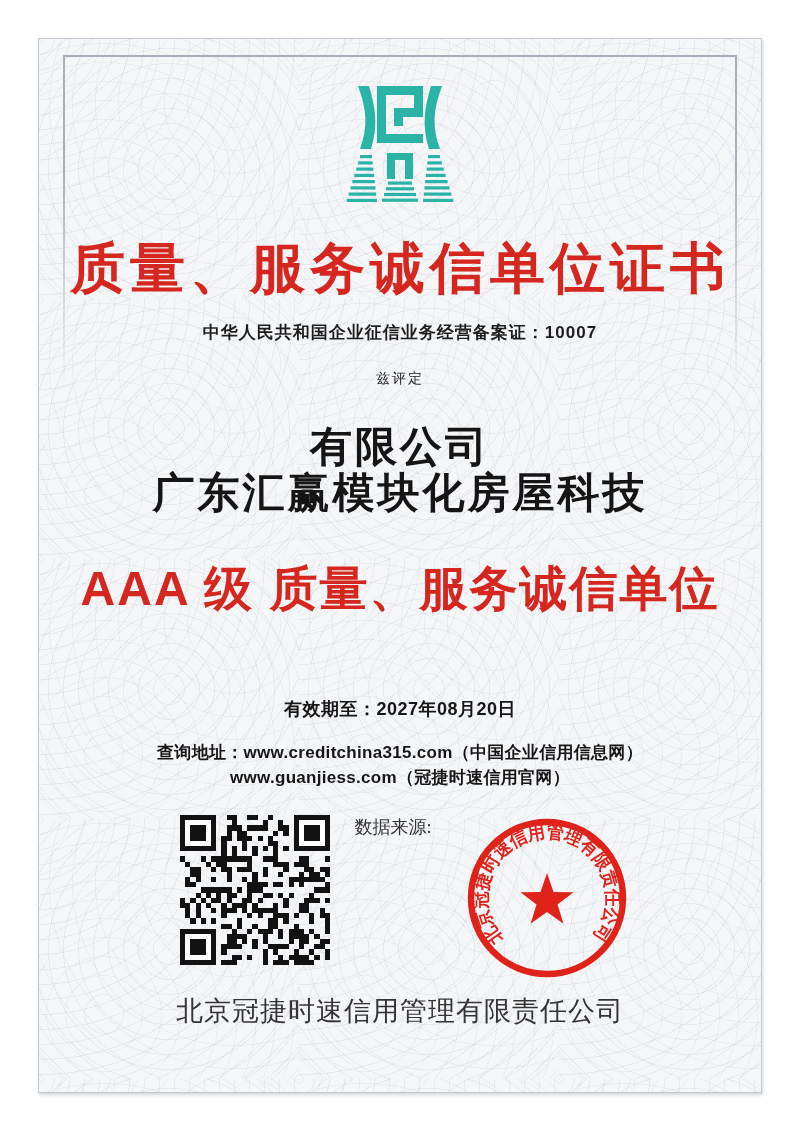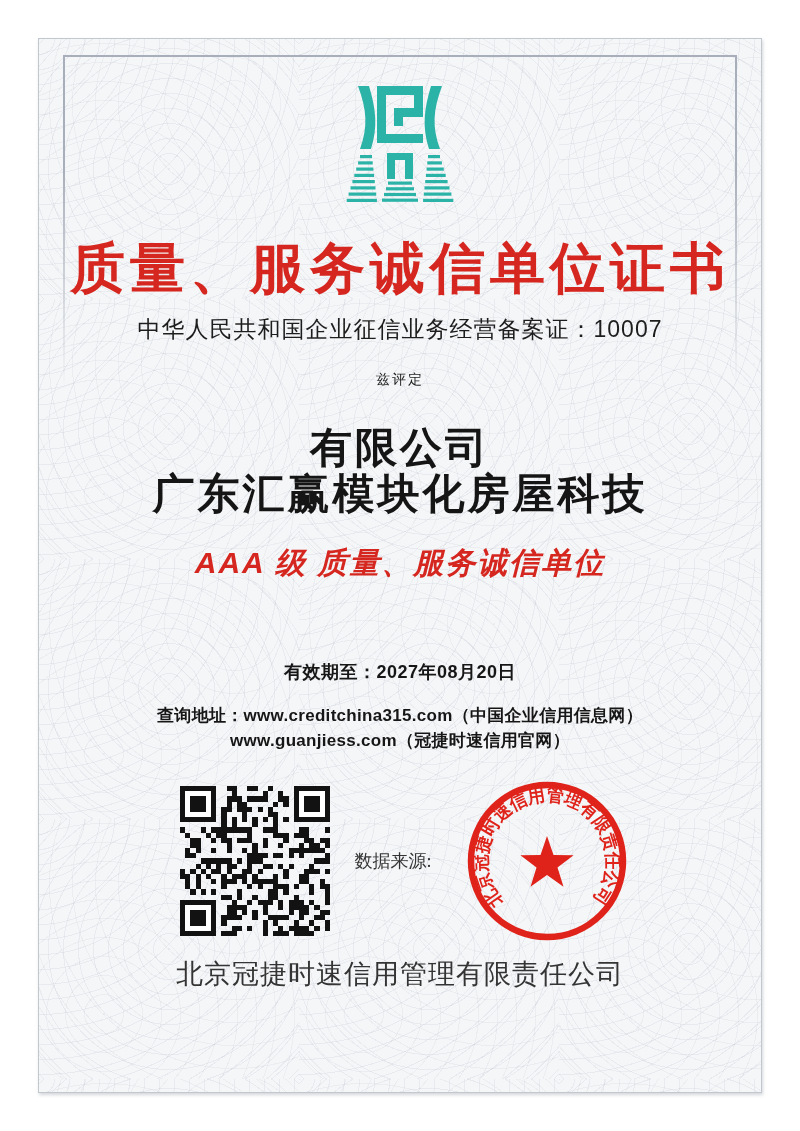--- a/index.html
+++ b/index.html
@@ -37,59 +37,58 @@
   
   .logo{margin-top:36px;height:140px;display:flex;justify-content:center;}
 
   
   .title{
     margin:26px 0 13px 0;
     font-size:55px;font-weight:900;letter-spacing:5px;
     color:var(--red,#d5271f);line-height:1.0;
   }
   .subtitle{
-    margin-top:18px;font-size:23px;font-weight:400;color:#1d1d1d;letter-spacing:1px;
+    margin-top:25px;font-size:17px;font-weight:700;color:#1d1d1d;letter-spacing:1px;
   }
 
   
   .query-line{margin-top:58px;font-size:20px;color:#111;}
   .query-line .lbl{font-weight:700;}
   .query-line .val{
     font-family:"Liberation Serif","DejaVu Serif",serif;
     font-weight:700;font-size:22px;letter-spacing:.5px;
   }
   .hereby{margin-top:26px;font-size:14px;color:#222;letter-spacing:2px;}
 
   
   .company{
     margin-top:36px;
     font-family:"Liberation Serif","DejaVu Serif",serif;
     font-weight:700;font-size:42px;color:#151515;
     letter-spacing:3px;line-height:1.1;
   }
   .rating{
-    margin-top:26px;font-size:30px;font-weight:900;letter-spacing:2px;
+    margin-top:41px;font-size:48px;font-weight:900;letter-spacing:2px;
     color:var(--red,#d5271f);
-    font-style:italic;
   }
 
   
   .dates{
     margin-top:76px;font-size:18px;font-weight:700;color:#161616;
     display:flex;justify-content:center;gap:48px;letter-spacing:.5px;
   }
   .addr{
     margin-top:20px;font-size:17px;font-weight:700;color:#161616;
     line-height:1.45;letter-spacing:.3px;
   }
 
   
   .botrow{
     margin-top:24px;margin-left:10px;
-    display:flex;align-items:center;justify-content:center;gap:16px;
+    display:flex;align-items:flex-start;justify-content:center;gap:16px;
   }
   .qr-box{width:150px;height:150px;background:#fff0;}
   .src-label{
     font-family:"Liberation Serif","DejaVu Serif",serif;
     font-size:18px;color:#333;margin:0 8px;
   }
   .stamp-box{width:166px;height:166px;margin-left:8px;}
 
   
   .issuer{

